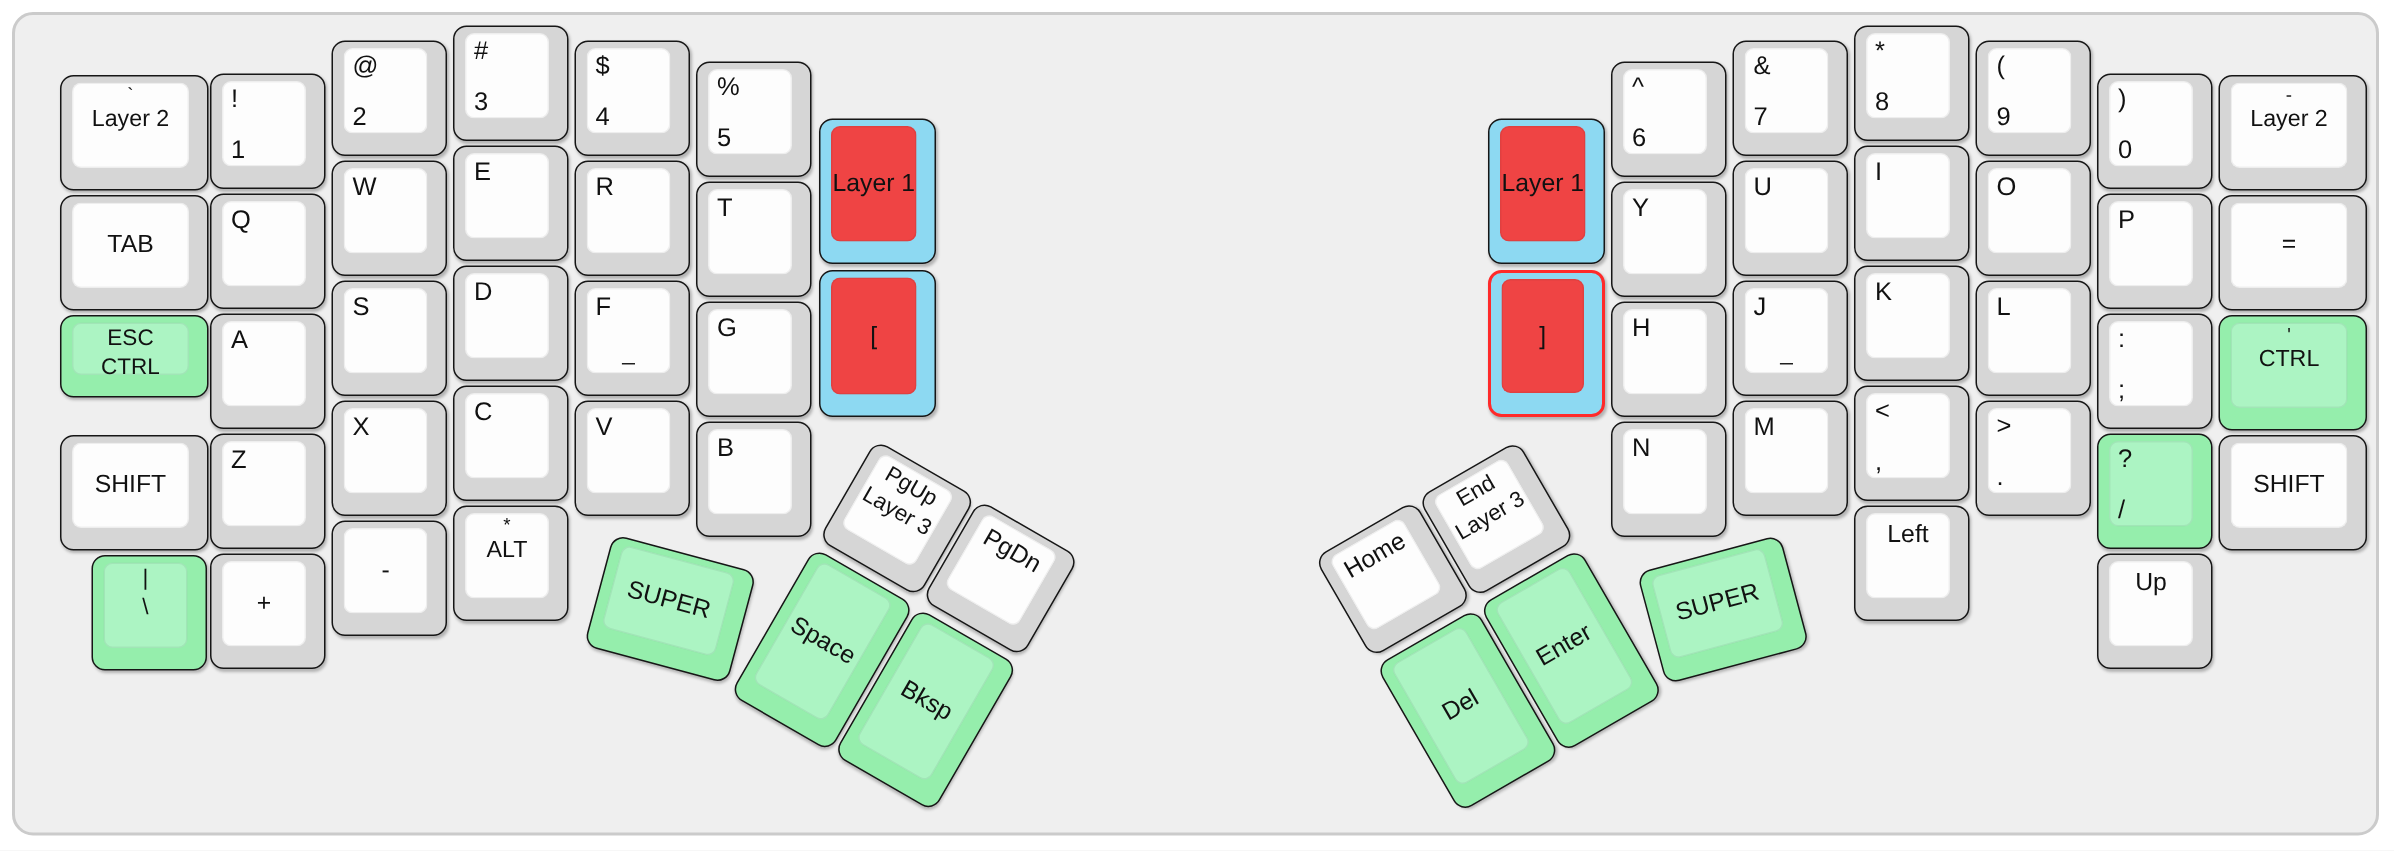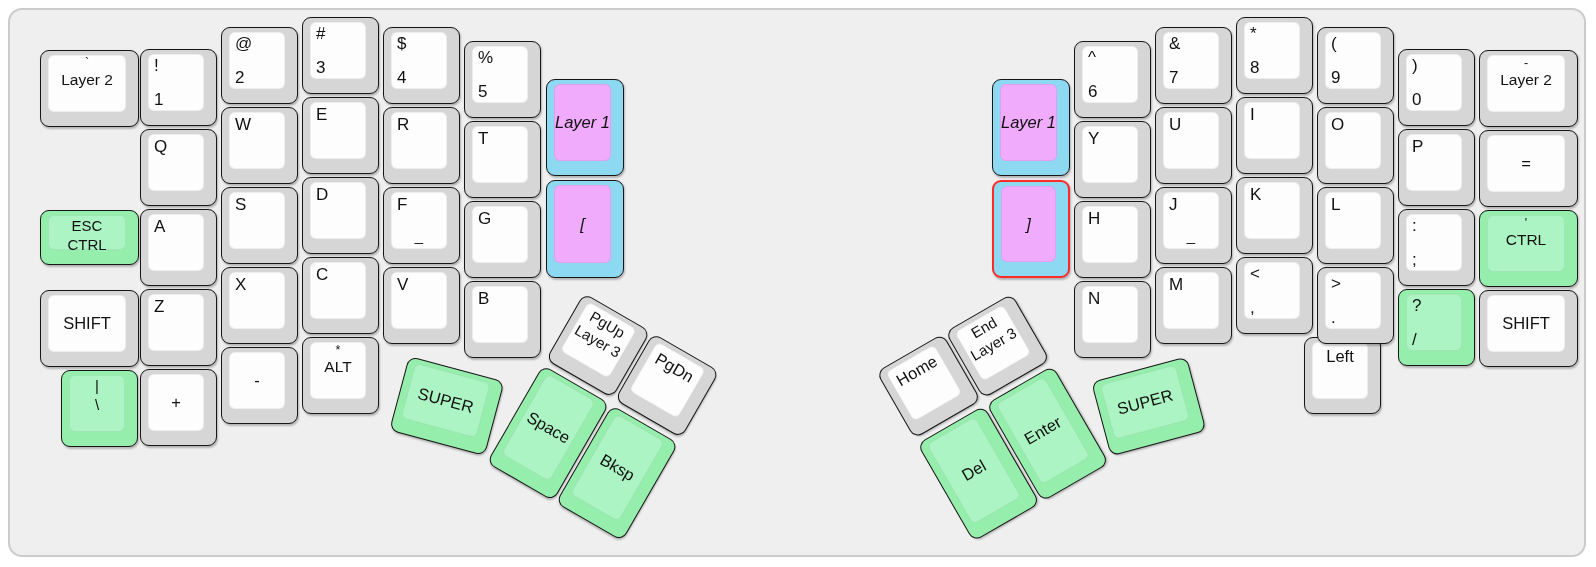--- a/index.html
+++ b/index.html
@@ -20,21 +20,21 @@
   .c-white{background:#d6d6d6;}
   .c-green{background:#95eeac;}
   .c-blue{background:#8dd9f2;}
   .key.selected{border-color:#ff2a2a;border-width:2px;}
   .face{
     position:absolute;left:7px;top:4px;right:12px;bottom:14px;
     border-radius:6px;border:1px solid rgba(0,0,0,0.06);
   }
   .c-white .face{background:#fdfdfd;}
   .c-green .face{background:#acf4c3;}
-  .c-blue .face{background:#f0abfc;font-style:italic;}
+  .c-blue .face{background:#ef4444;}
   .lg{position:absolute;color:#111;line-height:1.12;white-space:pre;}
   
   .s-letter .lg1{left:5px;top:2px;font-size:17px;}
   
   .s-pair .lg1{left:5px;top:1px;font-size:17px;}
   .s-pair .lg2{left:5px;top:35px;font-size:17px;}
   
   .s-center .face{display:flex;align-items:center;justify-content:center;}
   .s-center .lg{position:static;font-size:16.5px;}
   
@@ -53,20 +53,25 @@
 <body>
 
 <div class="panel"></div>
 <div id="board">
     <div class="key c-white s-sub" style="left: 40px; top: 50px; width: 99px; height: 77px;">
       <div class="face">
         <div class="lg lg1">`</div>
         <div class="lg lg2">Layer 2</div>
       </div>
     </div>
+    <div class="key c-white s-center" style="left: 40px; top: 130px; width: 99px; height: 77px;">
+      <div class="face">
+        <div class="lg lg1">TAB</div>
+      </div>
+    </div>
     <div class="key c-green s-stack" style="left: 40px; top: 210px; width: 99px; height: 55px;">
       <div class="face">
         <div class="lg lg1">ESC</div>
         <div class="lg lg2">CTRL</div>
       </div>
     </div>
     <div class="key c-white s-center" style="left: 40px; top: 290px; width: 99px; height: 77px;">
       <div class="face">
         <div class="lg lg1">SHIFT</div>
       </div>
@@ -329,21 +334,21 @@
       <div class="face">
         <div class="lg lg1">K</div>
       </div>
     </div>
     <div class="key c-white s-pair" style="left: 1236px; top: 257px; width: 77px; height: 77px;">
       <div class="face">
         <div class="lg lg1">&lt;</div>
         <div class="lg lg2">,</div>
       </div>
     </div>
-    <div class="key c-white s-ctop" style="left: 1304px; top: 337px; width: 77px; height: 77px;">
+    <div class="key c-white s-ctop" style="left: 1236px; top: 337px; width: 77px; height: 77px;">
       <div class="face">
         <div class="lg lg1">Left</div>
       </div>
     </div>
     <div class="key c-white s-pair" style="left: 1317px; top: 27px; width: 77px; height: 77px;">
       <div class="face">
         <div class="lg lg1">(</div>
         <div class="lg lg2">9</div>
       </div>
     </div>
@@ -377,20 +382,25 @@
     <div class="key c-white s-pair" style="left: 1398px; top: 209px; width: 77px; height: 77px;">
       <div class="face">
         <div class="lg lg1">:</div>
         <div class="lg lg2">;</div>
       </div>
     </div>
     <div class="key c-green s-pair" style="left: 1398px; top: 289px; width: 77px; height: 77px;">
       <div class="face">
         <div class="lg lg1">?</div>
         <div class="lg lg2">/</div>
+      </div>
+    </div>
+    <div class="key c-white s-ctop" style="left: 1398px; top: 369px; width: 77px; height: 77px;">
+      <div class="face">
+        <div class="lg lg1">Up</div>
       </div>
     </div>
     <div class="key c-white s-sub" style="left: 1479px; top: 50px; width: 99px; height: 77px;">
       <div class="face">
         <div class="lg lg1">-</div>
         <div class="lg lg2">Layer 2</div>
       </div>
     </div>
     <div class="key c-white s-center" style="left: 1479px; top: 130px; width: 99px; height: 77px;">
       <div class="face">

